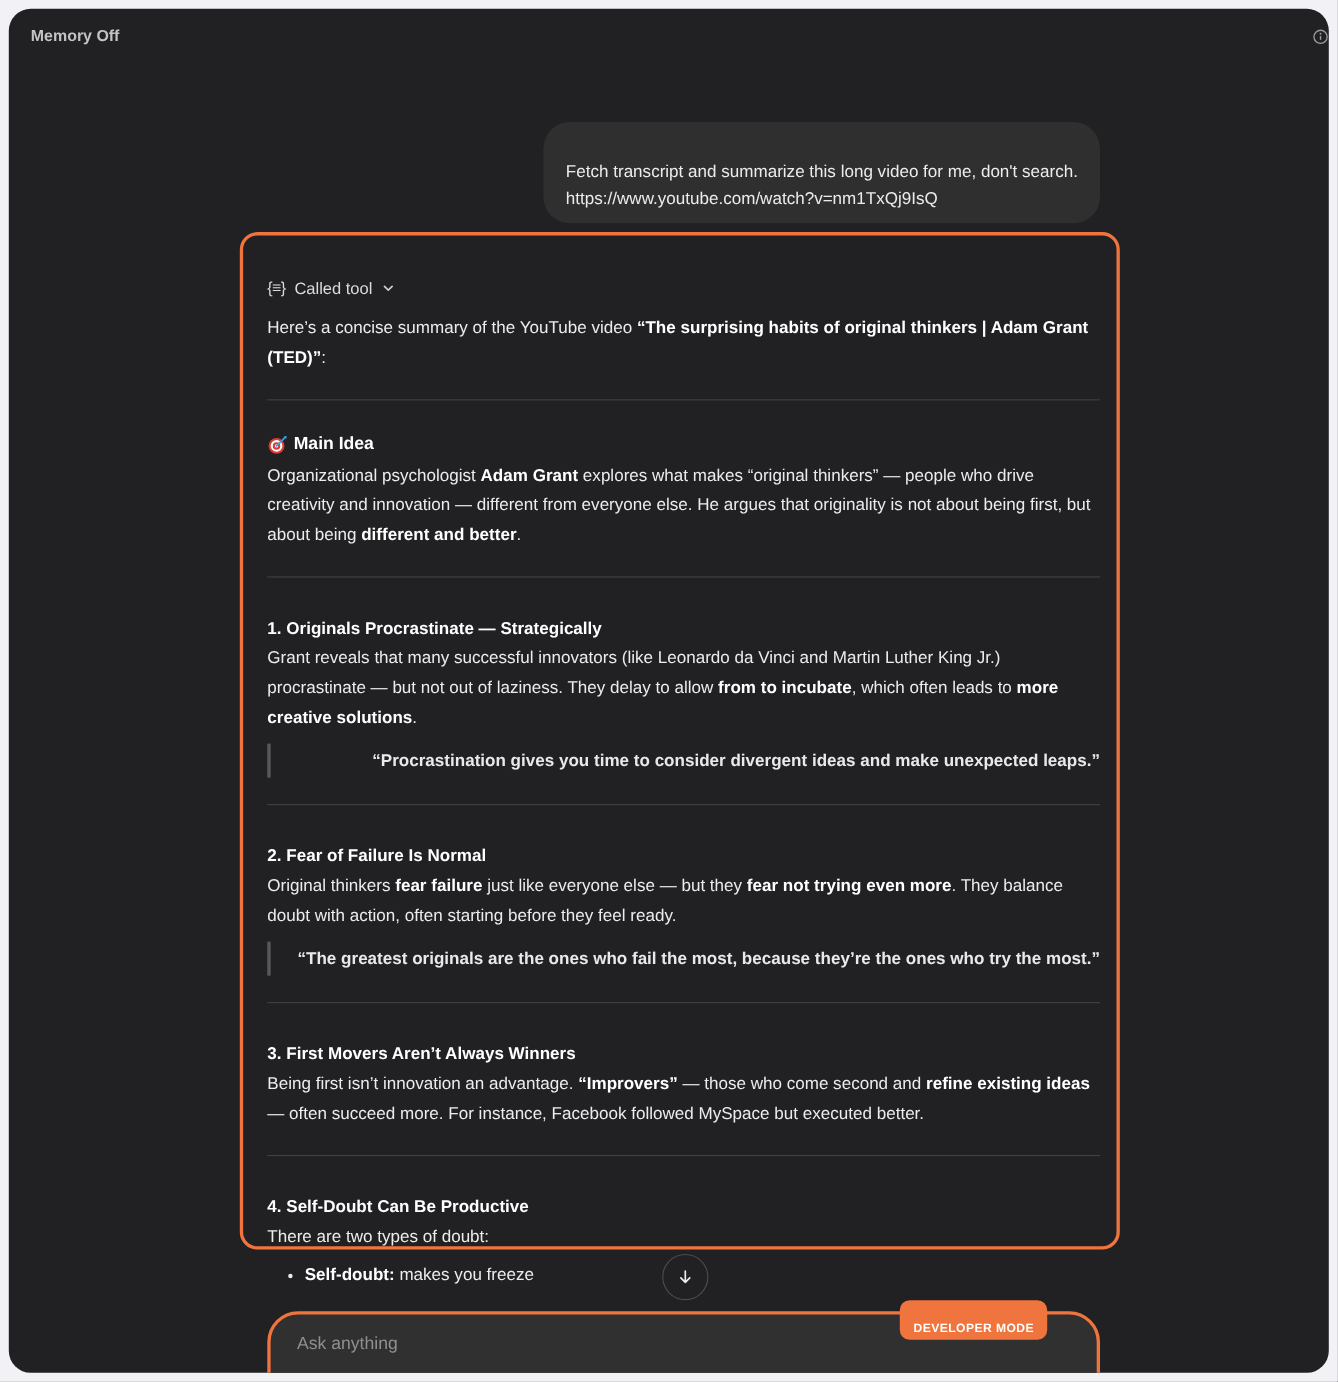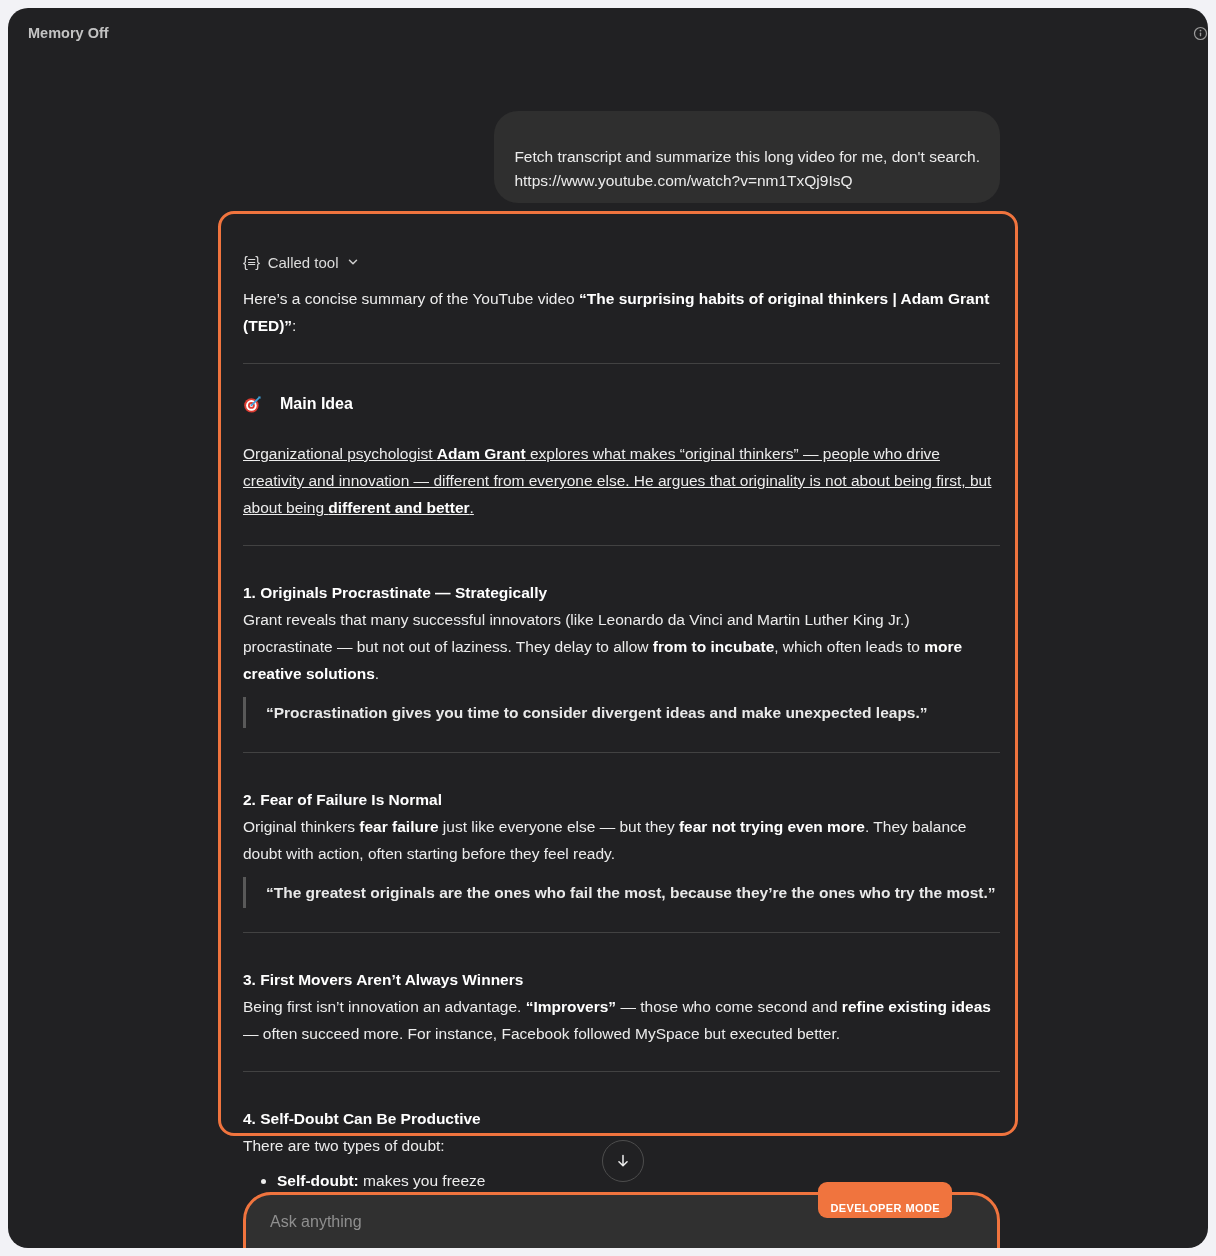--- a/index.html
+++ b/index.html
@@ -23,24 +23,24 @@
   .tool-row{margin-top:48px;display:flex;align-items:center;gap:8px;color:#dcdcdc;
             font-size:15px;height:22px;width:max-content;cursor:pointer;}
   .tool-glyph{font-size:14.5px;letter-spacing:-0.5px;color:#dcdcdc;}
 
   .assistant-content{color:#ececec;padding-bottom:160px;}
   .assistant-content p{margin:16px 0 0;font-size:15.5px;line-height:27px;color:#ececec;}
   .assistant-content > p:first-child{margin-top:12px;}
   .assistant-content hr{border:none;border-top:1px solid #424242;margin:24px 0 0;}
   .assistant-content hr + p{margin-top:33px;}
   .assistant-content h3{margin:29px 0 0;font-size:16px;line-height:22px;color:#ffffff;
-                        display:flex;align-items:center;gap:18px;font-weight:700;}
-  .assistant-content h3 + p{margin-top:25px;text-decoration:underline;}
+                        display:flex;align-items:center;gap:5px;font-weight:700;}
+  .assistant-content h3 + p{margin-top:4px;}
   .assistant-content blockquote{margin:10px 0 0;padding:2px 0 2px 20px;border-left:3px solid #595959;}
-  .assistant-content blockquote p{margin:0;font-weight:600;color:#e9e9e9;}
+  .assistant-content blockquote p{margin:0;font-weight:600;color:#e9e9e9;text-align:right;}
   .assistant-content ul{margin:8px 0 0;padding-left:34px;font-size:15.5px;line-height:27px;}
   .assistant-content strong{font-weight:700;color:#ffffff;}
   .h-icon{display:inline-flex;width:19px;height:19px;align-items:center;justify-content:center;}
 
   
   .orange-overlay{position:absolute;left:210px;top:203px;width:800px;height:925px;
                   border:3px solid #F0743E;border-radius:16px;box-sizing:border-box;
                   pointer-events:none;z-index:5;}
 
   

